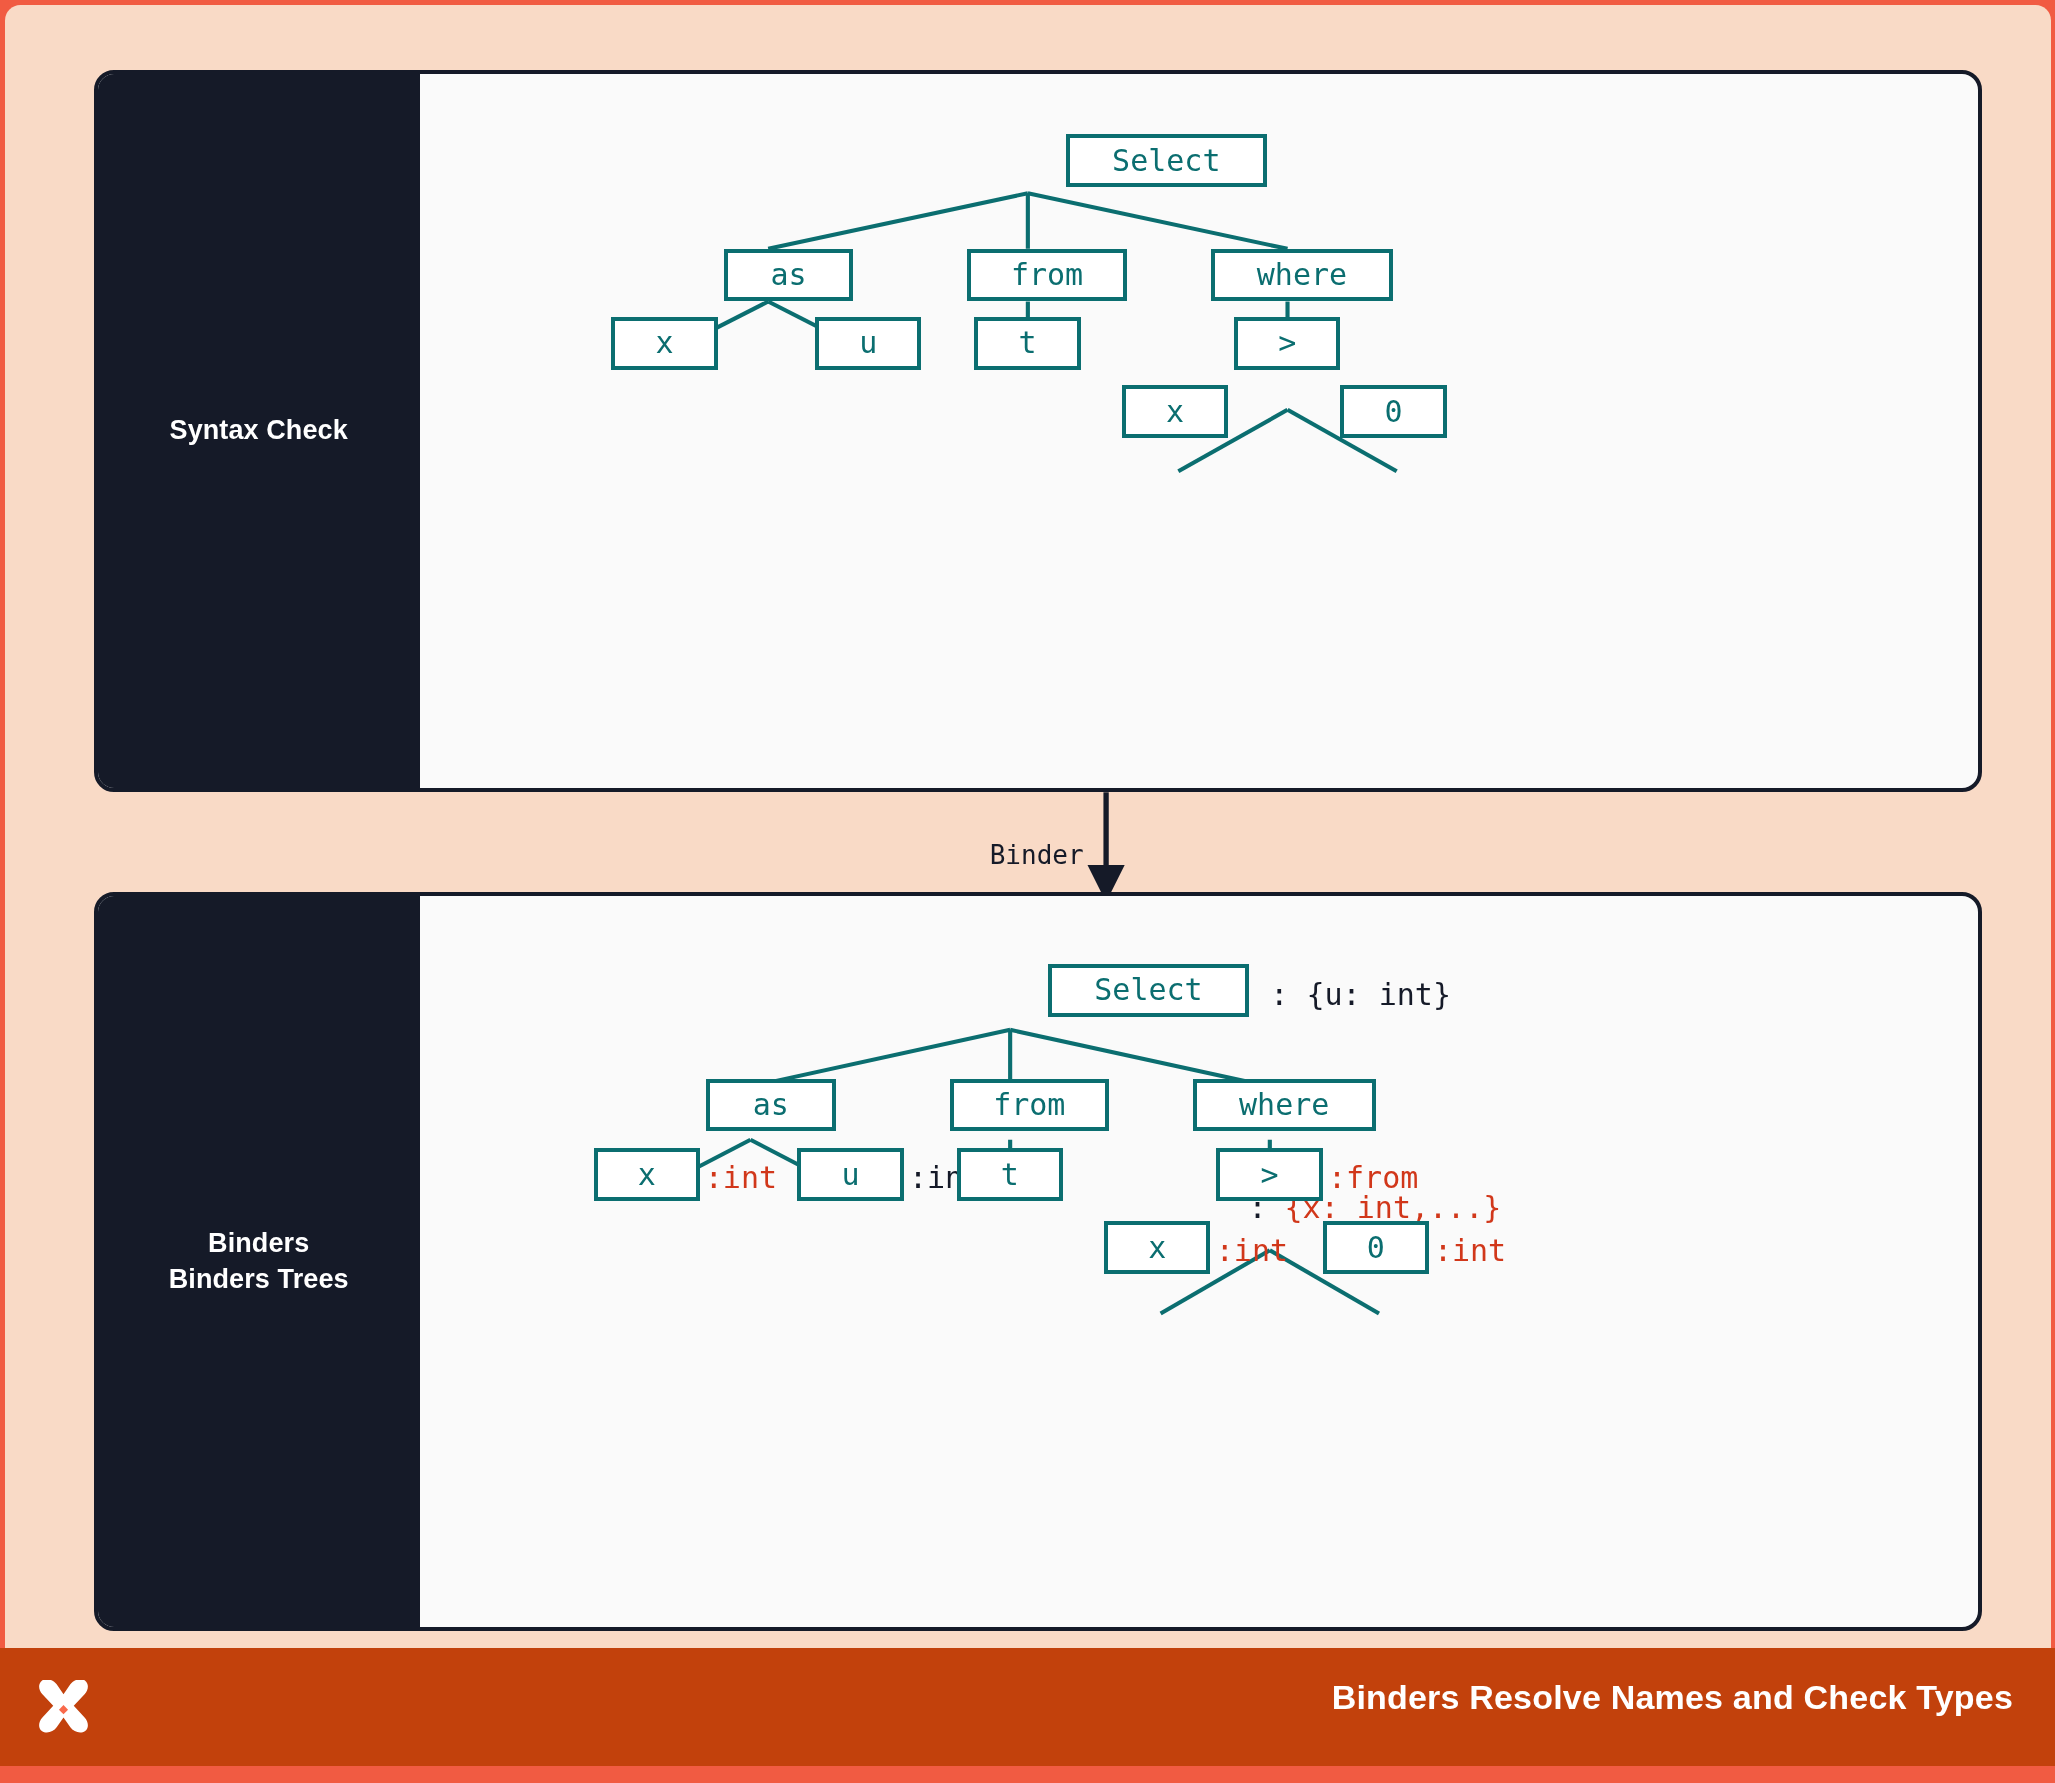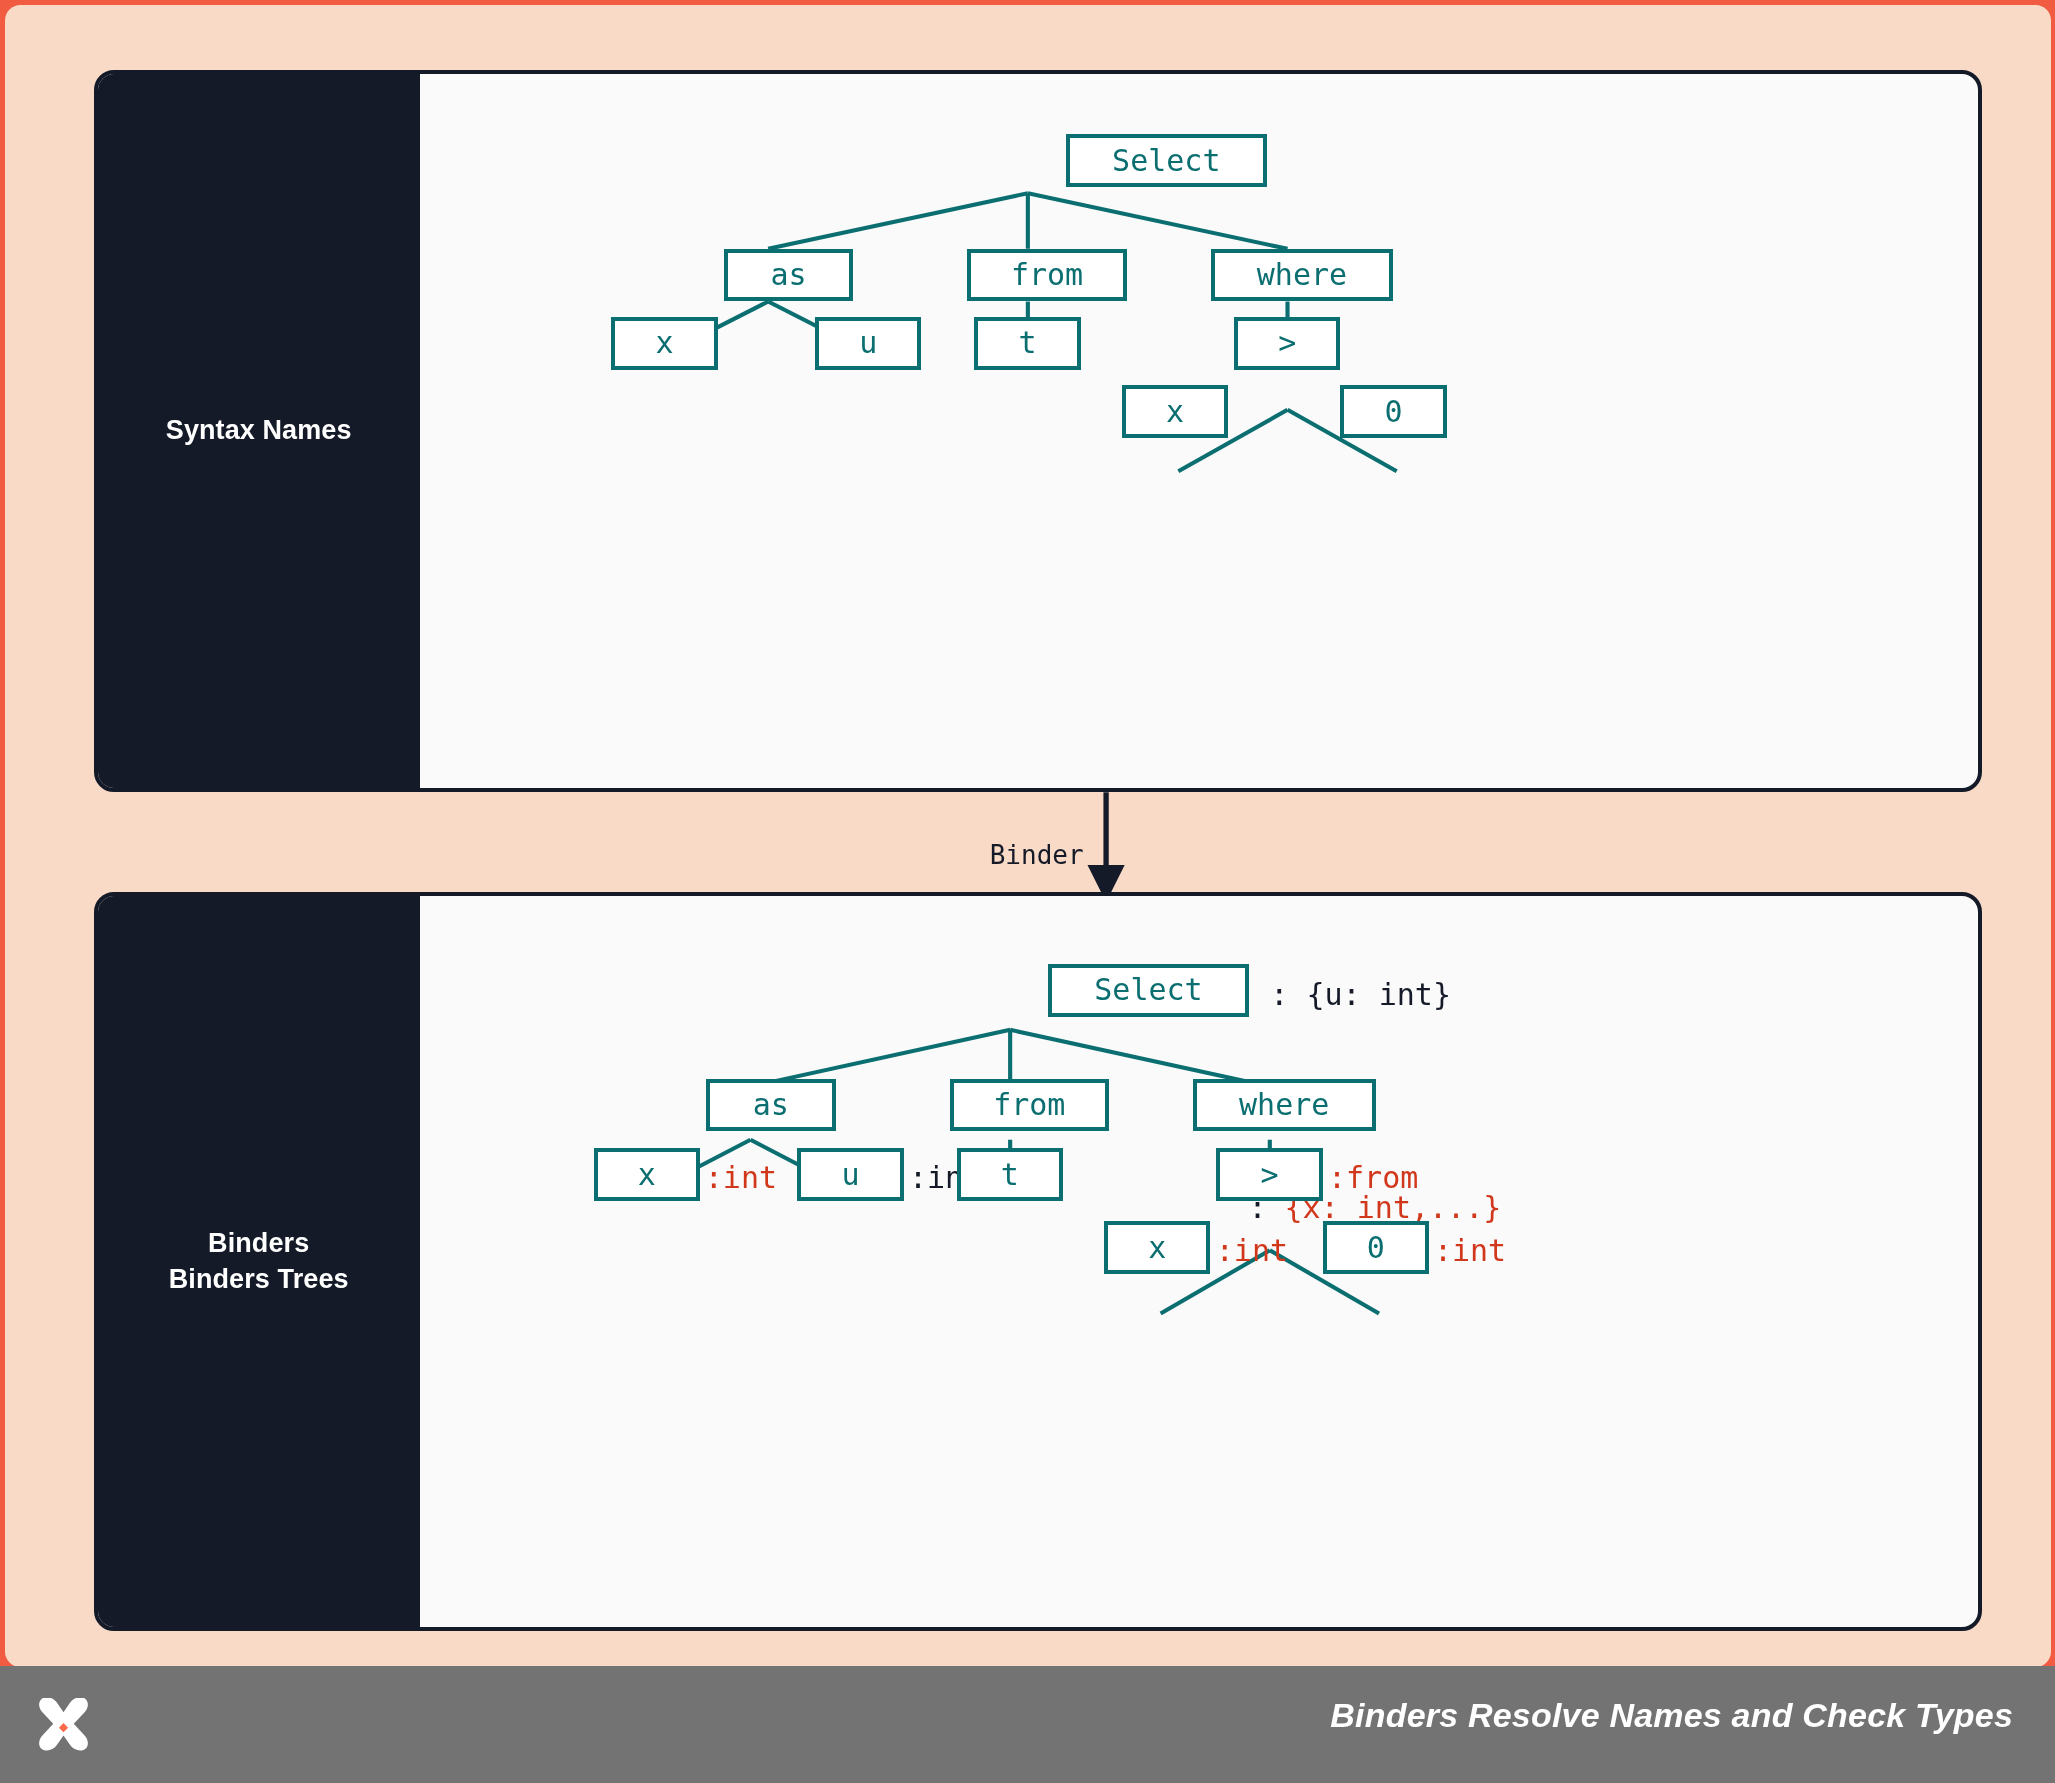--- a/index.html
+++ b/index.html
@@ -52,25 +52,24 @@
     position:absolute;
     color:#151A28;
     font-family:"DejaVu Sans Mono","Liberation Mono",monospace;
     font-size:26px;
     letter-spacing:0px;
     white-space:nowrap;
   }
 
   
   .footer{
-    position:absolute;left:0;bottom:0;width:2056px;height:118px;
-    background:#737373;
+    position:absolute;left:0;bottom:18px;width:2056px;height:118px;
+    background:#c2410c;
     display:flex;align-items:center;
     box-sizing:border-box;
-    font-style:italic;
   }
   .footer-logo{
     position:absolute;left:35px;top:32px;width:57px;height:57px;
   }
   .footer-title{
     position:absolute;right:43px;top:30px;
     color:#ffffff;font-size:34px;font-weight:700;
     letter-spacing:0.2px;
     font-family:"Liberation Sans",sans-serif;
     white-space:nowrap;
@@ -102,21 +101,21 @@
 </style>
 </head>
 <body>
 
 <div id="stage">
 
   <div class="canvas">
 
     <div class="panel" id="panel-top">
       <div class="panel-label">
-        <span>Syntax Names</span>
+        <span>Syntax Check</span>
       </div>
       <div class="panel-body">
         <svg class="tree-svg" viewBox="0 0 2640 1206" preserveAspectRatio="none">
           <g stroke="#0B6E70" stroke-width="7" fill="none">
 
             <line x1="1030" y1="190" x2="590" y2="285"></line>
             <line x1="1030" y1="190" x2="1030" y2="285"></line>
             <line x1="1030" y1="190" x2="1470" y2="285"></line>
 
             <line x1="590" y1="375" x2="405" y2="470"></line>

